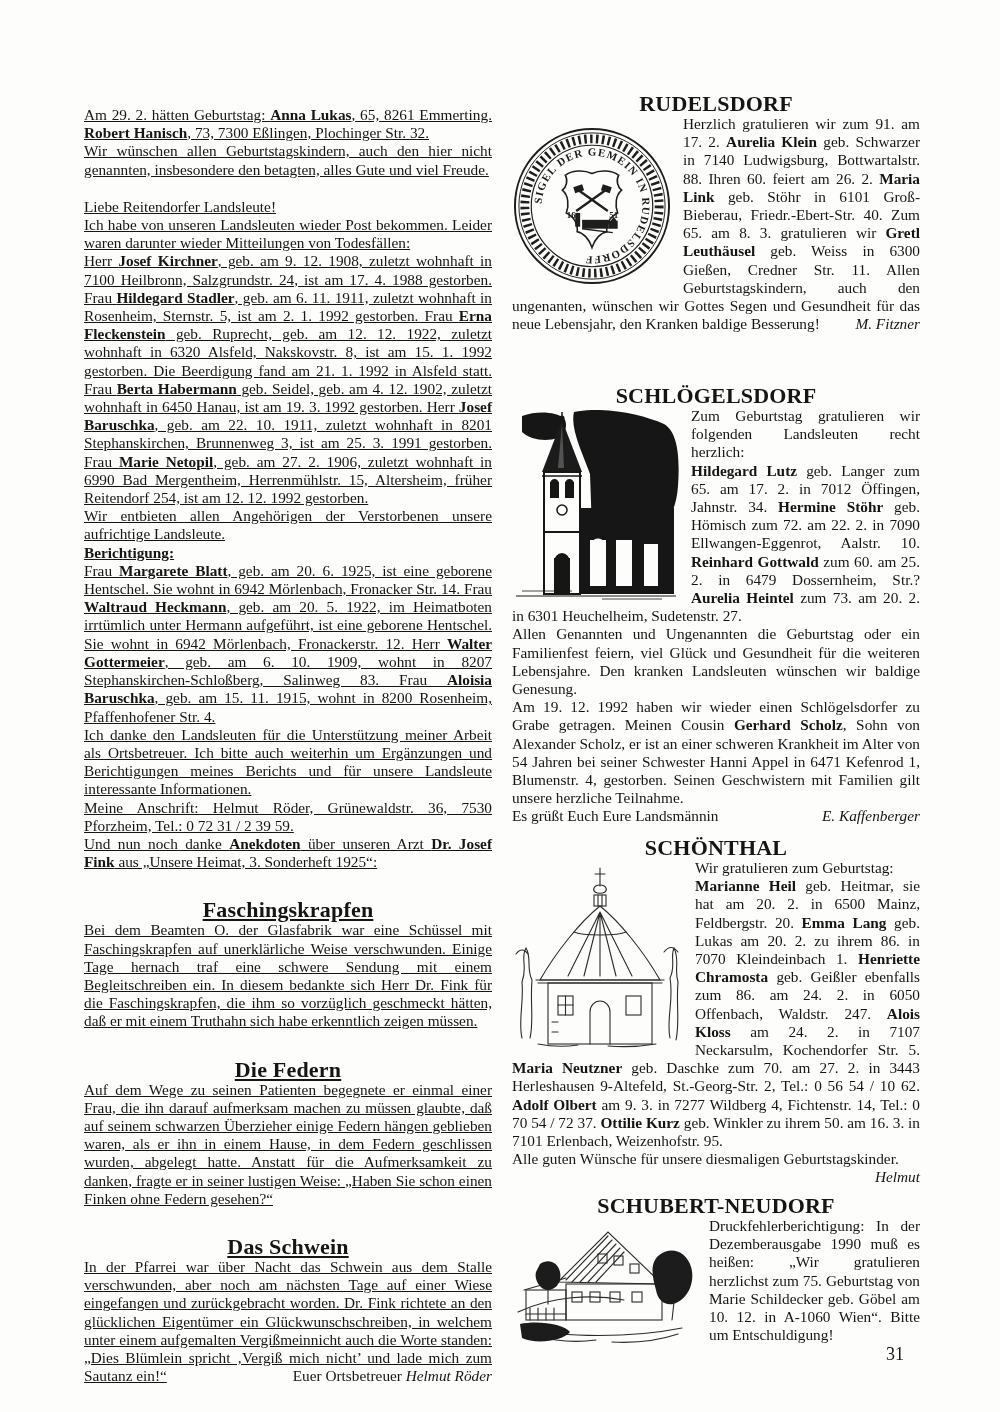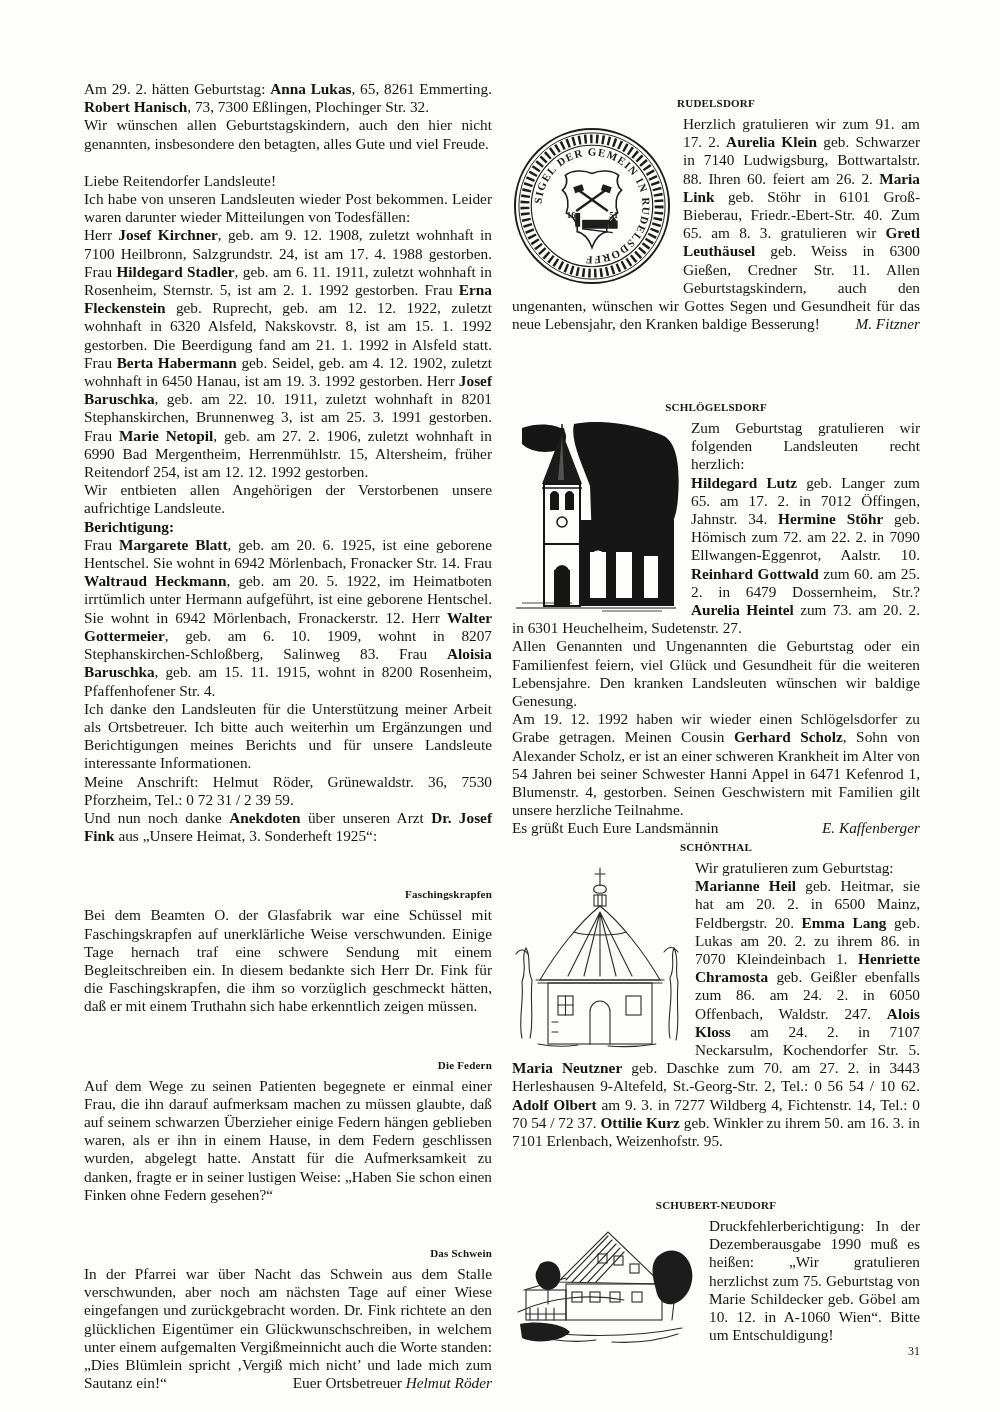--- a/index.html
+++ b/index.html
@@ -9,40 +9,40 @@
     font-family:"Liberation Serif","DejaVu Serif",serif;
     -webkit-font-smoothing:antialiased;
   }
   .page{position:absolute;inset:0;overflow:hidden;}
   .col{
     position:absolute;width:408px;
     font-size:15.3px;line-height:18.2px;
     text-align:justify;text-justify:inter-word;
     hyphens:auto;-webkit-hyphens:auto;
   }
-  .col-left{left:84px;top:80px;}
+  .col-left{left:84px;top:106px;text-decoration:underline;}
   .col-right{left:512px;top:94px;height:1280px;}
   p{margin:0;padding:0;}
   .gap{margin-top:19px;}
   h3.sec-head{
-    margin:0 0 2px 0;padding:0;font-size:11px;line-height:19px;
+    margin:0 0 2px 0;padding:0;font-size:22px;line-height:19px;
     font-weight:bold;text-align:center;letter-spacing:.2px;
   }
-  .anec h3.sec-head{margin-top:40px;text-align:right;}
+  .anec h3.sec-head{margin-top:29px;}
   .sec{position:absolute;left:0;width:408px;}
   .sec-rudelsdorf{top:0;}
-  .sec-schloegelsdorf{top:304px;}
+  .sec-schloegelsdorf{top:292px;}
   .sec-schoenthal{top:744px;}
   .sec-schubert{top:1102px;}
   .cut{float:left;margin:3px 11px 1px 0;}
   .cut svg{display:block;}
   .sig{float:right;white-space:nowrap;}
   .pagenum{
     position:absolute;left:886px;top:1344px;width:34px;
-    font-size:12px;text-align:right;
+    font-size:18px;text-align:left;
   }
   .sketch{stroke:#2b2b2b;fill:none;stroke-width:1.1;stroke-linecap:round;}
   .sketch-f{fill:#1c1c1c;stroke:none;}
 </style>
 </head>
 <body>
 
 <div class="page">
 
   <div class="col col-left">
@@ -163,20 +163,21 @@
             <path d="M10,176 C6,160 12,140 10,120 C16,104 8,96 14,86 C20,96 14,106 20,118 C18,140 22,160 18,176"></path>
             <path d="M158,176 C154,158 162,138 158,116 C164,104 158,94 162,86 C168,98 162,108 166,120 C164,142 168,160 164,178"></path>
             <path d="M4,92 q6,-8 12,0 M152,90 q7,-9 14,0"></path>
             <path d="M26,182 q20,4 40,1 M96,184 q24,2 48,-2"></path>
             <path d="M40,170 h6 M40,160 h6"></path>
           </g>
         </svg>
       </div>
       <p>Wir gratulieren zum Geburtstag:</p>
       <p><span style="font-weight: bold;">Marianne Heil</span><span> geb. Heitmar, sie hat am 20. 2. in 6500 Mainz, Feldbergstr. 20. </span><span style="font-weight: bold;">Emma Lang</span><span> geb. Lukas am 20. 2. zu ihrem 86. in 7070 Kleindeinbach 1. </span><span style="font-weight: bold;">Henriette Chramosta</span><span> geb. Geißler ebenfalls zum 86. am 24. 2. in 6050 Offenbach, Waldstr. 247. </span><span style="font-weight: bold;">Alois Kloss</span><span> am 24. 2. in 7107 Neckarsulm, Kochendorfer Str. 5. </span><span style="font-weight: bold;">Maria Neutzner</span><span> geb. Daschke zum 70. am 27. 2. in 3443 Herleshausen 9-Altefeld, St.-Georg-Str. 2, Tel.: 0 56 54 / 10 62. </span><span style="font-weight: bold;">Adolf Olbert</span><span> am 9. 3. in 7277 Wildberg 4, Fichtenstr. 14, Tel.: 0 70 54 / 72 37. </span><span style="font-weight: bold;">Ottilie Kurz</span><span> geb. Winkler zu ihrem 50. am 16. 3. in 7101 Erlenbach, Weizenhofstr. 95.</span></p>
+      <p><span>Alle guten Wünsche für unsere diesmaligen Geburtstagskinder. </span><span class="sig"><span style="font-style: italic;">Helmut</span></span></p>
     </section>
 
     <section class="sec sec-schubert">
       <h3 class="sec-head">SCHUBERT-NEUDORF</h3>
       <div class="cut">
         <svg width="186" height="132" viewBox="0 0 186 132">
           <rect x="0" y="0" width="186" height="132" fill="#fdfdfb"></rect>
           <g class="sketch">
             <path d="M6,92 C40,76 80,74 112,80"></path>
             <polygon points="46,62 96,12 150,64"></polygon>

